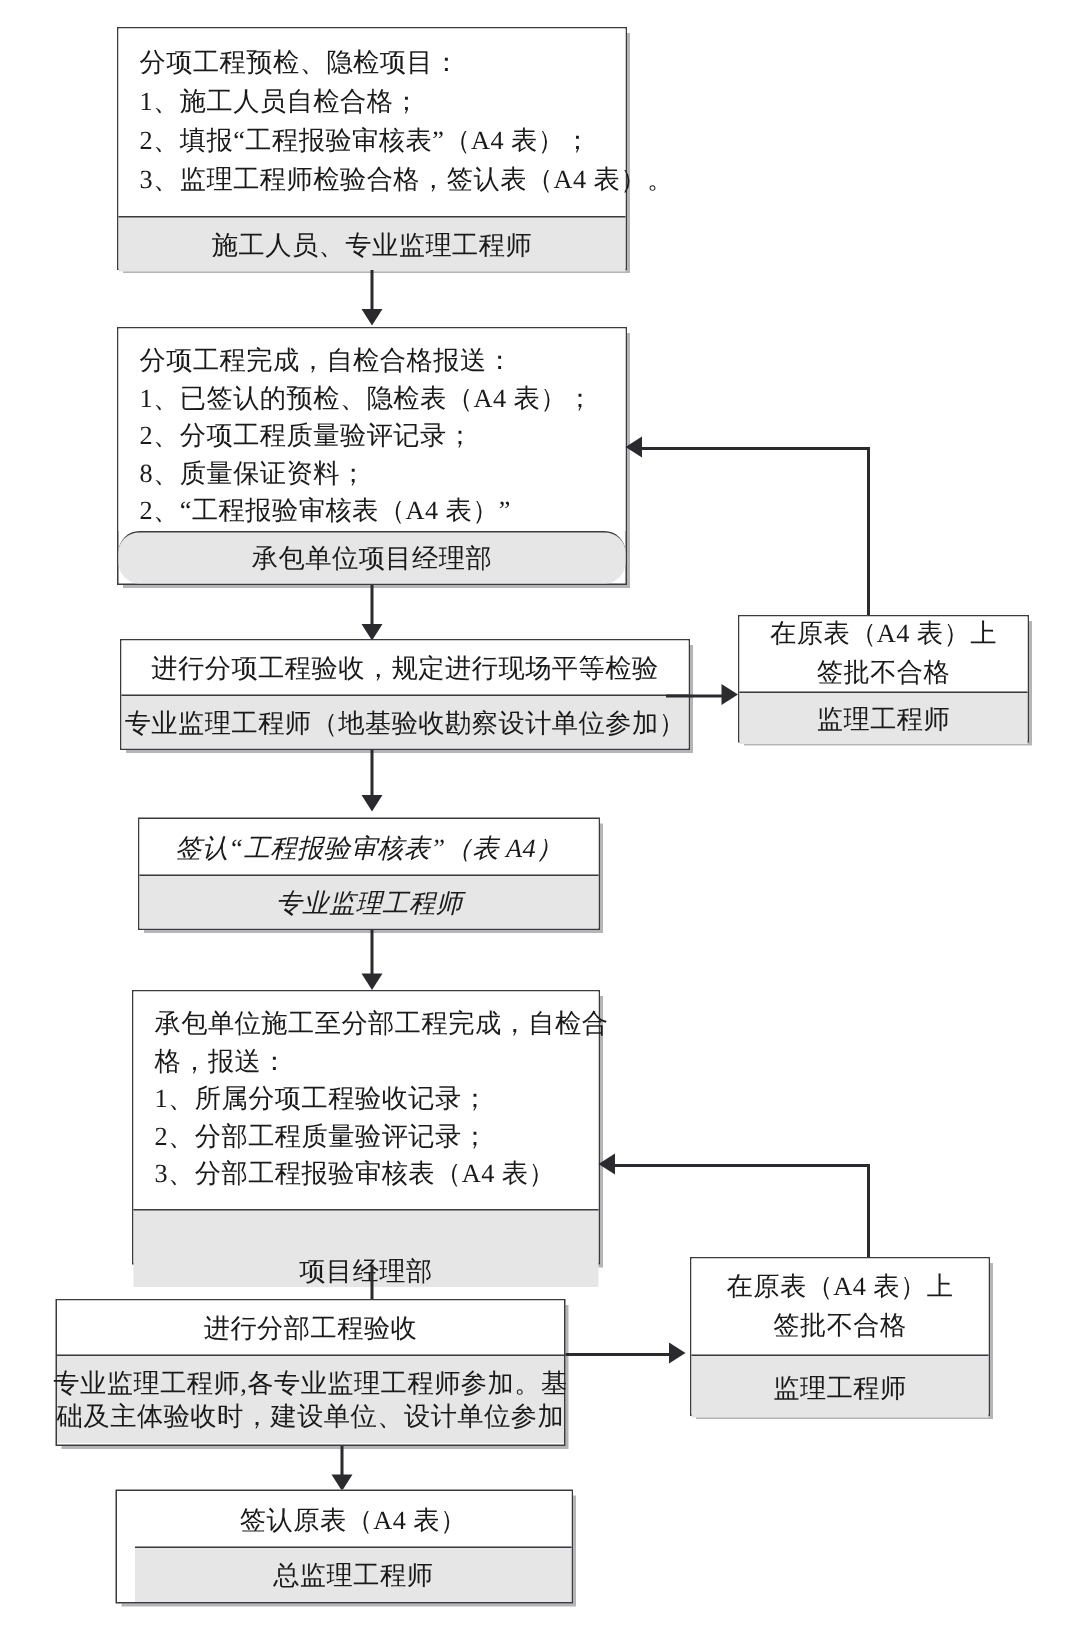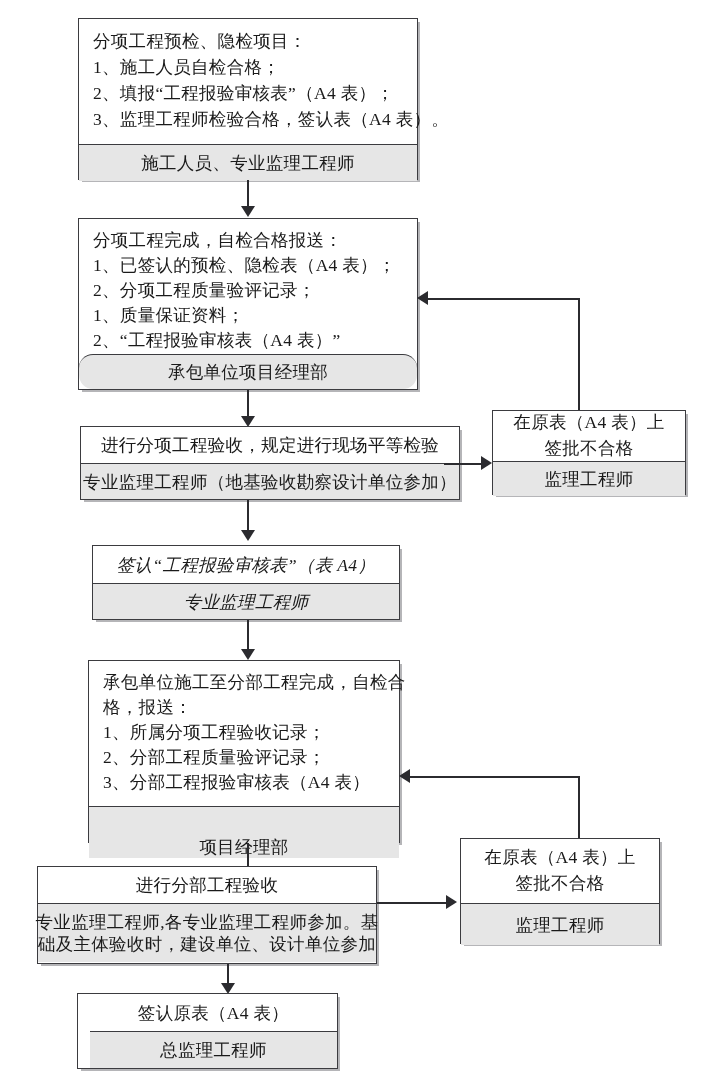--- a/index.html
+++ b/index.html
@@ -91,21 +91,21 @@
   </div>
 
   <div class="vline" style="left:247px; top:180px; height:29px;"></div>
   <div class="arrow-down" style="left:241px; top:206px;"></div>
 
   <div class="node" style="left:78px; top:218px; width:340px; height:172px;">
     <div class="body" style="height:135px;">
       <div class="line tight">分项工程完成，自检合格报送：</div>
       <div class="line tight">1、已签认的预检、隐检表（A4 表）；</div>
       <div class="line tight">2、分项工程质量验评记录；</div>
-      <div class="line tight">1、质量保证资料；</div>
+      <div class="line tight">8、质量保证资料；</div>
       <div class="line tight">2、“工程报验审核表（A4 表）”</div>
     </div>
     <div class="footer" style="height:35px;border-radius:14px;">
       <div class="line">承包单位项目经理部</div>
     </div>
   </div>
 
   <div class="hline" style="left:428px; top:298px; width:152px;"></div>
   <div class="vline" style="left:578px; top:298px; height:114px;"></div>
   <div class="arrow-left" style="left:417px; top:291px;"></div>
@@ -189,21 +189,21 @@
       <div class="line">签批不合格</div>
     </div>
     <div class="footer" style="height:42px;">
       <div class="line">监理工程师</div>
     </div>
   </div>
 
   <div class="vline" style="left:227px; top:964px; height:22px;"></div>
   <div class="arrow-down" style="left:221px; top:983px;"></div>
 
-  <div class="node" style="left:77px; top:993px; width:261px; height:76px;padding-left:12px;">
+  <div class="node" style="left:77px; top:993px; width:305px; height:76px;padding-left:12px;">
     <div class="body center" style="height:37px;">
       <div class="line">签认原表（A4 表）</div>
     </div>
     <div class="footer" style="height:37px;">
       <div class="line">总监理工程师</div>
     </div>
   </div>
 
 </div>
 

